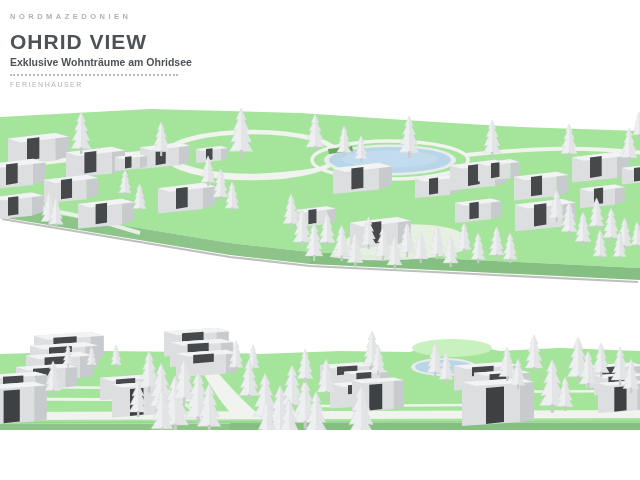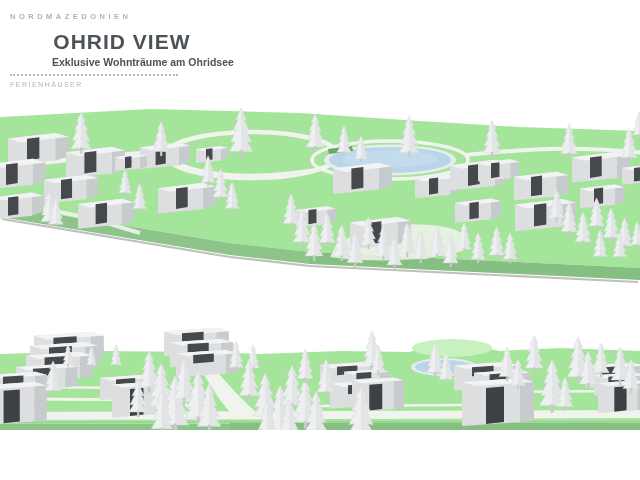--- a/index.html
+++ b/index.html
@@ -1,21 +1,21 @@
 <!DOCTYPE html>
 <html style="--background: #ffffff; --text-dark: #4d5257; --text-muted: #aeb2b6; --dot-color: #b6babd; --terrain-top: #a5e59b; --terrain-side: #8cc489; --terrain-side-dark: #85bf81; --terrain-shadow: #7d827c; --terrain-highlight: #c9f0bf; --path: #f1f3ef; --pond: #b9d6e8; --pond-rim: #e9ecec; --house-front: #dcdee0; --house-side: #c8cbcd; --house-roof: #f2f3f4; --house-panel: #46494c; --house-door: #3e4144; --tree-fill: #edeff0; --tree-shade: #dfe2e3; --tree-stroke: #d5d8d9; --trunk: #c9cbc9; --hedge: #6aa85f;"><head>
 <meta charset="utf-8">
 <style>
   html,body{margin:0;padding:0;background:#fff;}
   #page{position:relative;width:640px;height:430px;background:var(--background,#fff);overflow:hidden;
         font-family:"Liberation Sans",sans-serif;}
   #header{position:absolute;left:10px;top:12px;}
   .eyebrow{font-size:7.5px;font-weight:bold;letter-spacing:3.5px;color:var(--text-muted);}
-  .title{font-size:21px;font-weight:bold;letter-spacing:1px;color:var(--text-dark);margin-top:9px;text-align:center;}
-  .subtitle{font-size:10.5px;font-weight:bold;color:var(--text-dark);margin-top:2px;margin-left:42px;}
+  .title{font-size:21px;font-weight:bold;letter-spacing:1px;color:var(--text-dark);margin-top:9px;}
+  .subtitle{font-size:10.5px;font-weight:bold;color:var(--text-dark);margin-top:2px;}
   .dots{width:168px;border-bottom:2px dotted var(--dot-color);height:3px;margin-top:3px;}
   .tagline{font-size:7px;letter-spacing:1.5px;color:var(--text-muted);margin-top:5px;}
   svg{position:absolute;left:0;display:block;}
   #sceneTop{top:105px;}
   #sceneBottom{top:318px;}
   .terrain-top{fill:var(--terrain-top);}
   .terrain-side{fill:var(--terrain-side);}
   .terrain-side2{fill:var(--terrain-side-dark);}
   .hi{fill:var(--terrain-highlight);}
   .path{fill:var(--path);}

